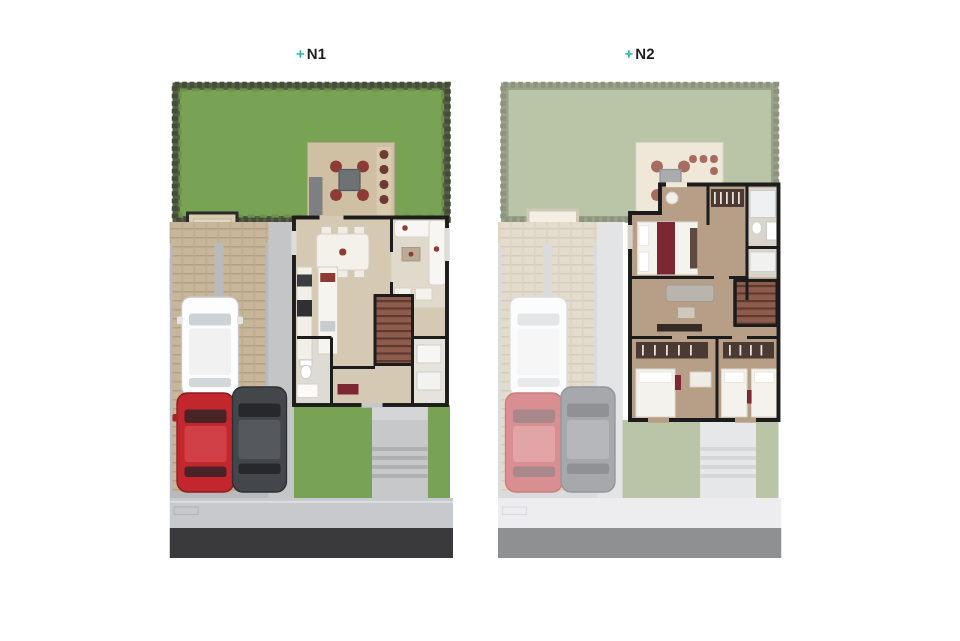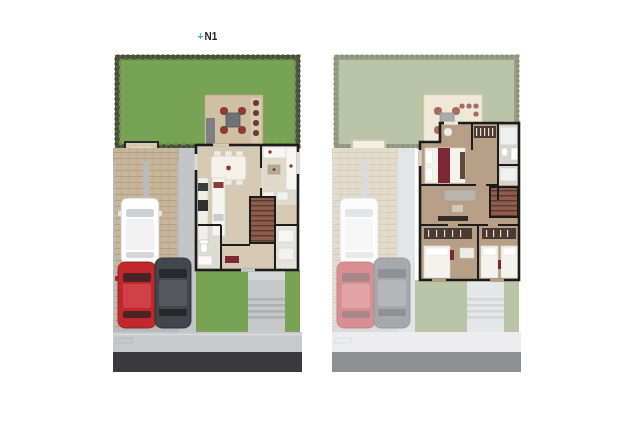--- a/index.html
+++ b/index.html
@@ -28,20 +28,23 @@
 </style>
 </head>
 <body>
 
 <div class="canvas">
 
   <div class="plan-label" id="label-n1">
     <span class="plus">+</span><span>N1</span>
   </div>
 
+  <div class="plan-label" id="label-n2">
+    <span class="plus">+</span><span>N2</span>
+  </div>
 
   <svg class="plan-svg" id="plan-n1" width="189" height="322" viewBox="0 0 189 322">
     <defs>
       <pattern id="pavA" width="8" height="6" patternUnits="userSpaceOnUse">
         <rect width="8" height="6" fill="#c8b69b"></rect>
         <rect width="8" height="1" fill="#b2a086"></rect>
         <rect width="1" height="6" fill="#bcab8f"></rect>
       </pattern>
       <pattern id="stA" width="25" height="5" patternUnits="userSpaceOnUse">
         <rect width="25" height="5" fill="#8d5c4d"></rect>

